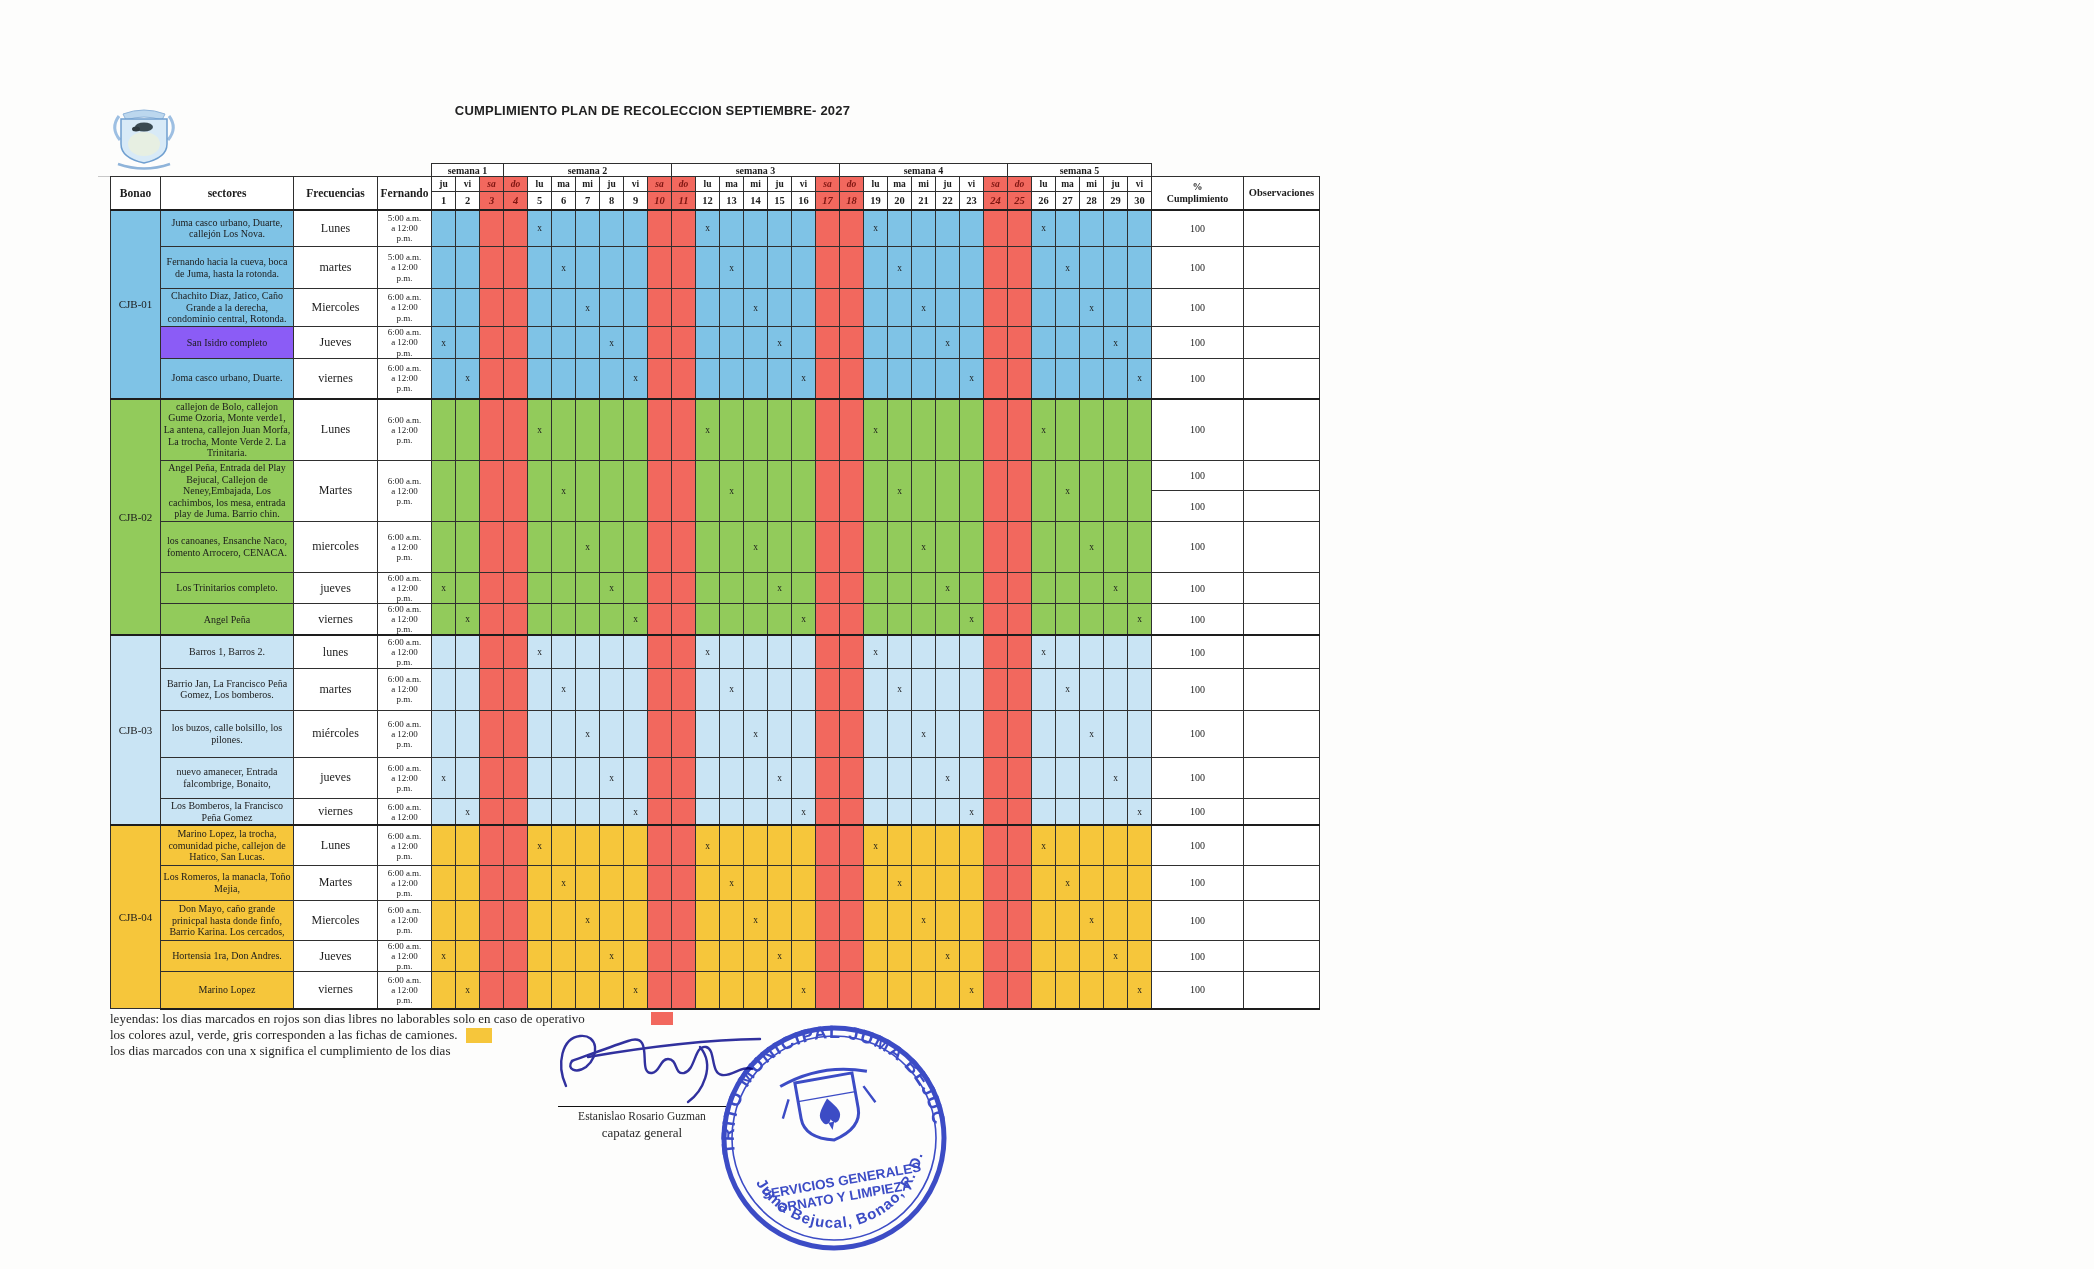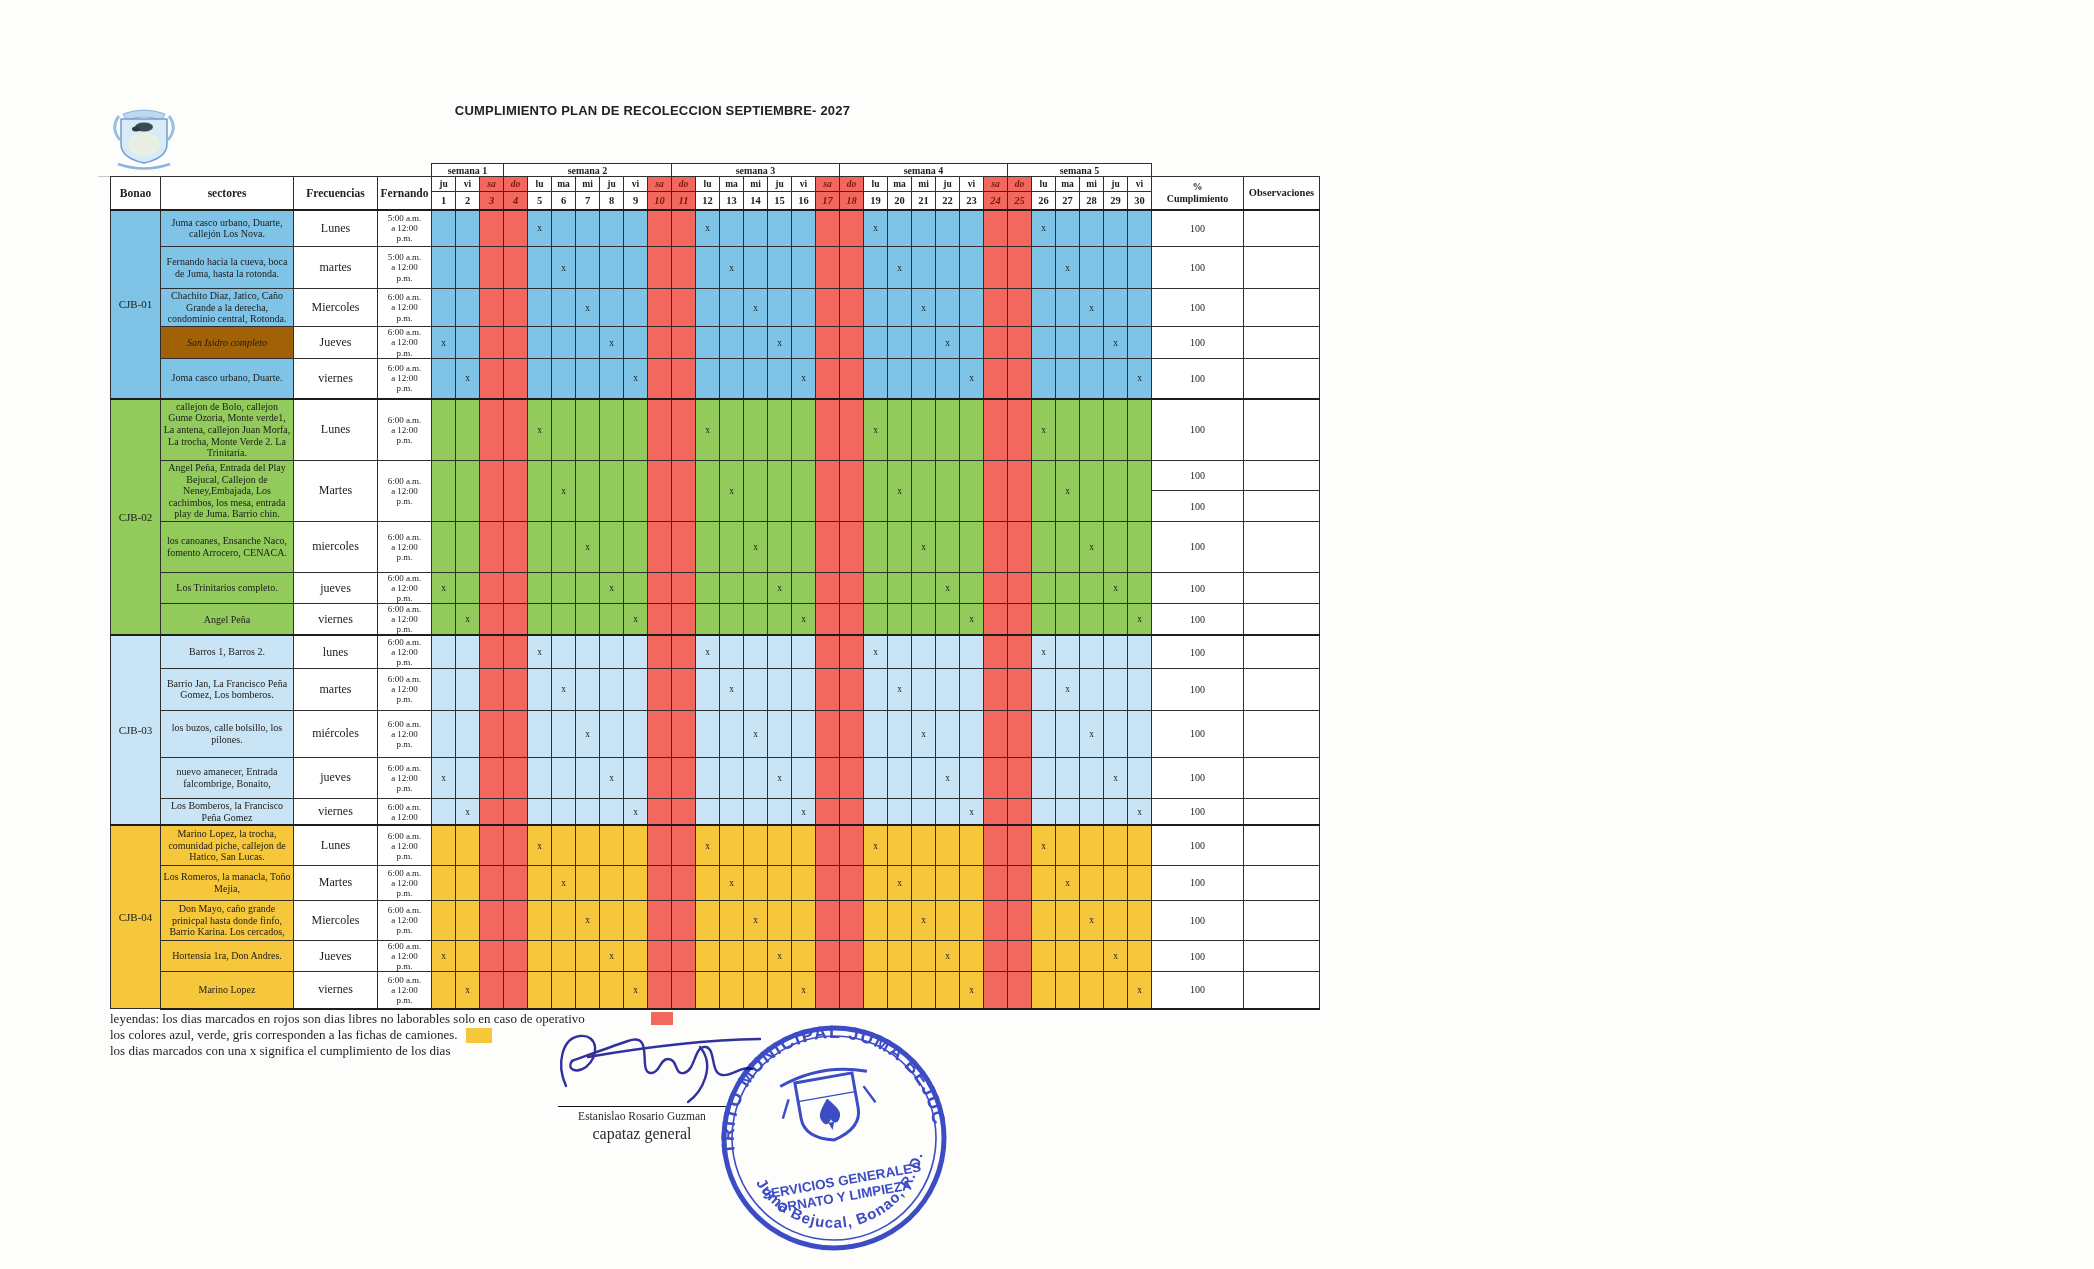--- a/index.html
+++ b/index.html
@@ -44,21 +44,21 @@
   .legend { position:absolute; left:110px; top:1011px; font-size:13px; line-height:16px; color:#1e1e1e; }
   .legend .lrow { white-space:nowrap; }
   .sw { display:inline-block; vertical-align:-2px; }
   .sw-red { width:22px; height:13px; margin-left:66px; }
   .sw-yellow { width:26px; height:15px; margin-left:8px; vertical-align:-4px; }
 
   
   .sig-scribble { position:absolute; left:548px; top:1024px; }
   .sig-line { position:absolute; left:558px; top:1106px; width:168px; border-top:1.8px solid #101010; }
   .sig-name { position:absolute; left:552px; top:1110px; width:180px; text-align:center; font-size:11.5px; color:#2a2a2a; }
-  .sig-role { position:absolute; left:552px; top:1125px; width:180px; text-align:center; font-size:16px; color:#2a2a2a; }
+  .sig-role { position:absolute; left:552px; top:1125px; width:180px; text-align:center; font-size:13px; color:#2a2a2a; }
 
   
   .stamp { position:absolute; left:714px; top:1018px; width:240px; height:240px; opacity:.92; mix-blend-mode:multiply; }
 </style>
 </head>
 <body>
 
 <div id="canvas">
 
   <svg class="logo" viewBox="0 0 78 66">
@@ -316,21 +316,21 @@
           <td class="day" style="background: rgb(242, 104, 94);"></td>
           <td class="day" style="background: rgb(127, 195, 230);"></td>
           <td class="day" style="background: rgb(127, 195, 230);"></td>
           <td class="day" style="background: rgb(127, 195, 230);">x</td>
           <td class="day" style="background: rgb(127, 195, 230);"></td>
           <td class="day" style="background: rgb(127, 195, 230);"></td>
           <td class="pct">100</td>
           <td class="obs"></td>
         </tr>
         <tr style="height: 32px;">
-          <td class="sector" style="background: #a16207; font-style: italic;">San Isidro completo</td>
+          <td class="sector" style="background: #8b5cf6;">San Isidro completo</td>
           <td class="frec">Jueves</td>
           <td class="hor">
             <div>6:00 a.m.</div>
             <div>a 12:00</div>
             <div>p.m.</div>
           </td>
           <td class="day" style="background: rgb(127, 195, 230);">x</td>
           <td class="day" style="background: rgb(127, 195, 230);"></td>
           <td class="day" style="background: rgb(242, 104, 94);"></td>
           <td class="day" style="background: rgb(242, 104, 94);"></td>

